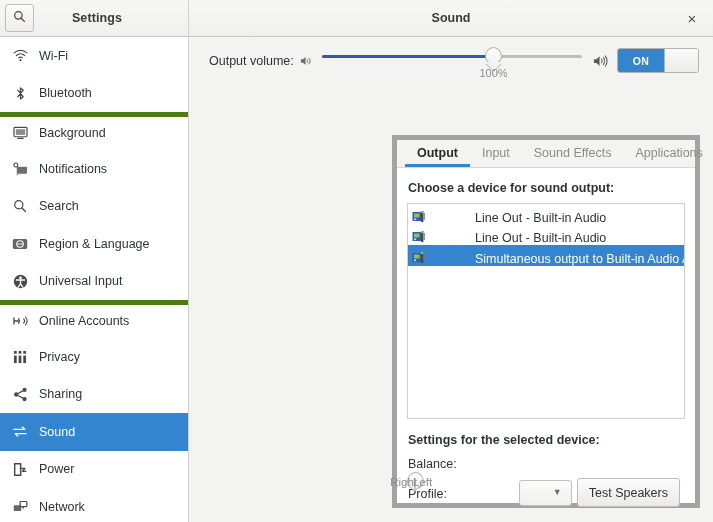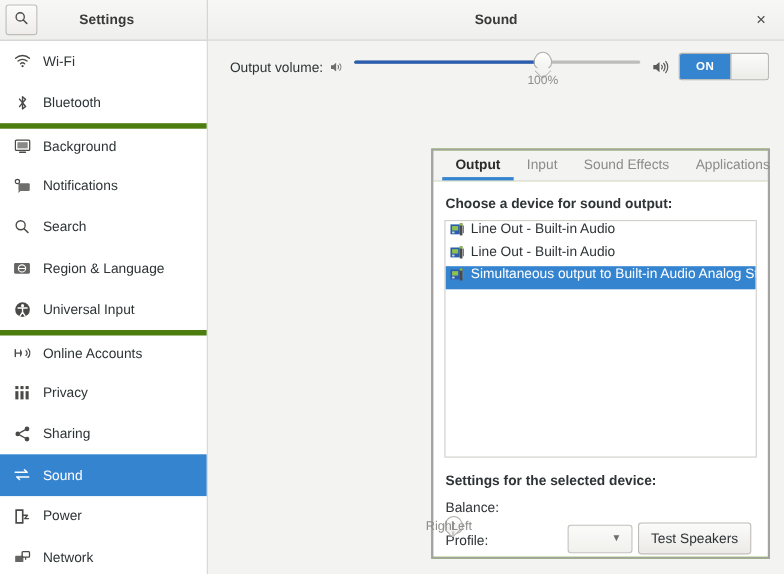--- a/index.html
+++ b/index.html
@@ -257,22 +257,22 @@
     width: 33px;
     background: linear-gradient(to bottom, #fbfbfa, #ebebe8);
     border-left: 1px solid #b5b3ae;
   }
   .content-card {
     position: absolute;
     left: 203px;
     right: 13px;
     top: 98px;
     bottom: 14px;
-    background: #84cc16;
-    border: 2px solid #a3a3a3;
+    background: #0ea5e9;
+    border: 5px solid #a3a3a3;
     box-sizing: border-box;
   }
 
   .tabs {
     display: flex;
     align-items: flex-end;
     height: 28px;
     background: #f3f3f1;
     padding-left: 8px;
     border-bottom: 1px solid #d8d6d2;
@@ -314,27 +314,28 @@
   }
   .device-list {
     border: 1px solid #d0cec9;
     background: #ffffff;
     height: 216px;
     box-sizing: border-box;
     overflow: hidden;
   }
   .device-row {
     display: flex;
-    align-items: flex-start;
+    align-items: flex-end;
     height: 20.5px;
     padding-left: 3px;
     font-size: 12.5px;
     color: #2e3436;
     cursor: pointer;
     white-space: nowrap;
+    gap: 44px;
   }
   .device-row.selected {
     background: #3584cf;
     color: #ffffff;
   }
   .dev-icon {
     width: 16px;
     min-width: 16px;
     height: 16px;
     margin-right: 4px;

